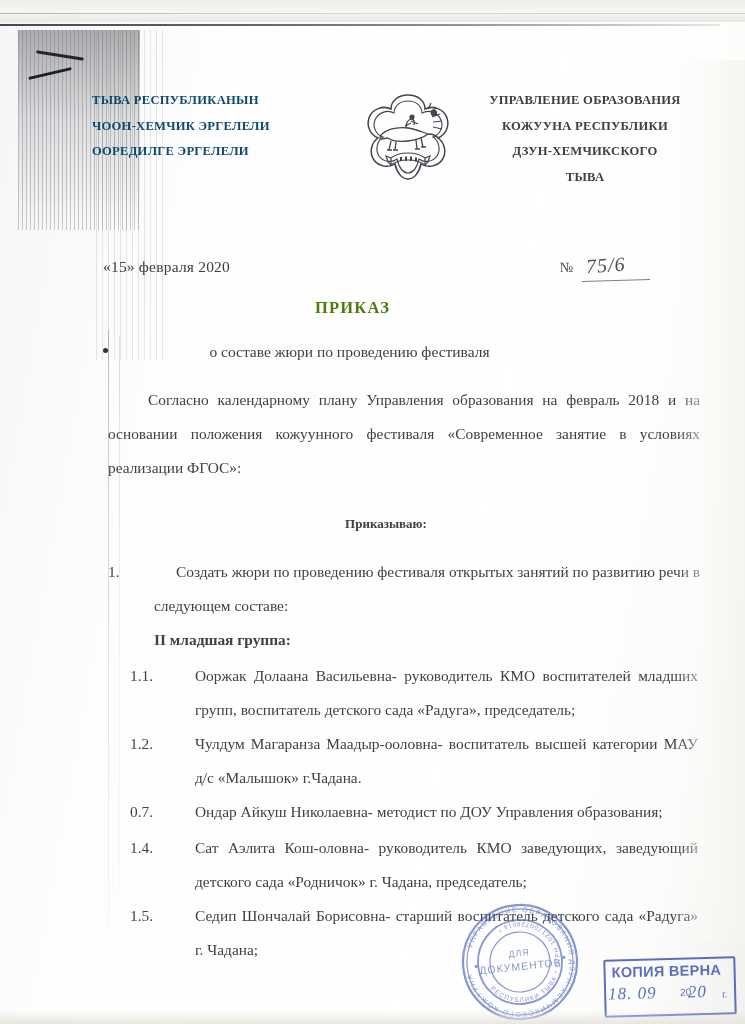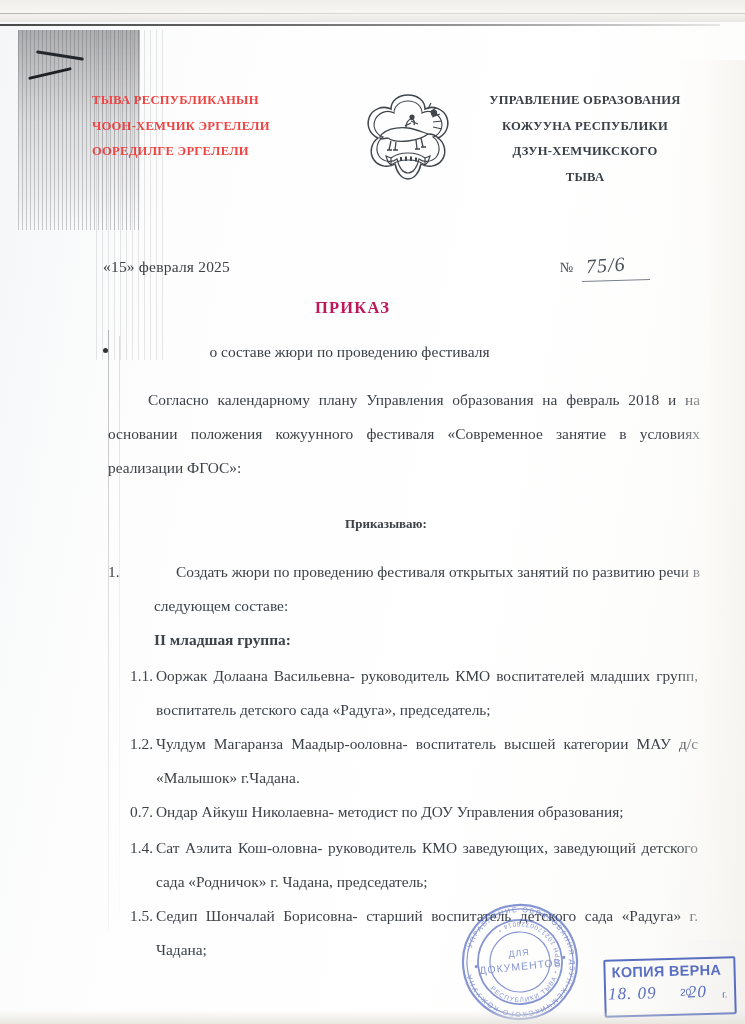--- a/index.html
+++ b/index.html
@@ -107,21 +107,21 @@
     display: flex;
     align-items: flex-start;
   }
   .org-left {
     width: 262px;
     margin-left: 92px;
     font-weight: bold;
     font-size: 12.6px;
     letter-spacing: .25px;
     line-height: 25.5px;
-    color: #ef4444;
+    color: #0c4a6e;
   }
   .emblem-wrap {
     width: 108px;
     display: flex;
     justify-content: center;
     margin-top: 2px;
   }
   .org-right {
     width: 230px;
     margin-left: 8px;
@@ -163,21 +163,21 @@
     transform: rotate(-1.5deg);
   }
 
   
   .title {
     position: absolute; left: 0; top: 298px; width: 745px;
     text-align: center;
     font-weight: bold;
     font-size: 16.5px;
     letter-spacing: 1.2px;
-    color: #be185d;
+    color: #4d7c0f;
     padding-right: 40px;
     box-sizing: border-box;
   }
   .subtitle {
     position: absolute; left: 0; top: 343px; width: 745px;
     text-align: center;
     font-size: 15.5px;
     color: #3c4147;
     padding-right: 46px;
     box-sizing: border-box;
@@ -222,21 +222,21 @@
     font-weight: bold;
     margin-left: 46px;
   }
   .grouphead-flush {
     font-weight: bold;
     margin-left: 0;
     margin-top: 28px;
     margin-bottom: 10px;
   }
   .sub-items { margin-top: 2px; }
-  .sub-items .numitem { margin-bottom: 0; }
+  .sub-items .numitem { margin-bottom: 0; gap: 39px; }
   .sub-items .num { flex: 0 0 48px; padding-left: 22px; box-sizing: border-box; }
   .sub-items .txt { padding-right: 2px; }
 
   
   .round-stamp {
     position: absolute;
     left: 456px; top: 898px;
     width: 128px; height: 128px;
     color: #3f57b8;
     opacity: .62;
@@ -370,21 +370,21 @@
 
     <div class="org-right">
       <div>УПРАВЛЕНИЕ ОБРАЗОВАНИЯ</div>
       <div>КОЖУУНА РЕСПУБЛИКИ</div>
       <div>ДЗУН-ХЕМЧИКСКОГО</div>
       <div>ТЫВА</div>
     </div>
   </div>
 
   <div class="daterow">
-    <div class="date-text">«15»  февраля  2025</div>
+    <div class="date-text">«15»  февраля  2020</div>
     <div class="num-label">№</div>
     <div class="num-value">75/6</div>
     <div class="num-rule"></div>
   </div>
 
   <div class="title">ПРИКАЗ</div>
   <div class="subtitle">о составе жюри по проведению фестиваля</div>
 
   <div class="body">
 

